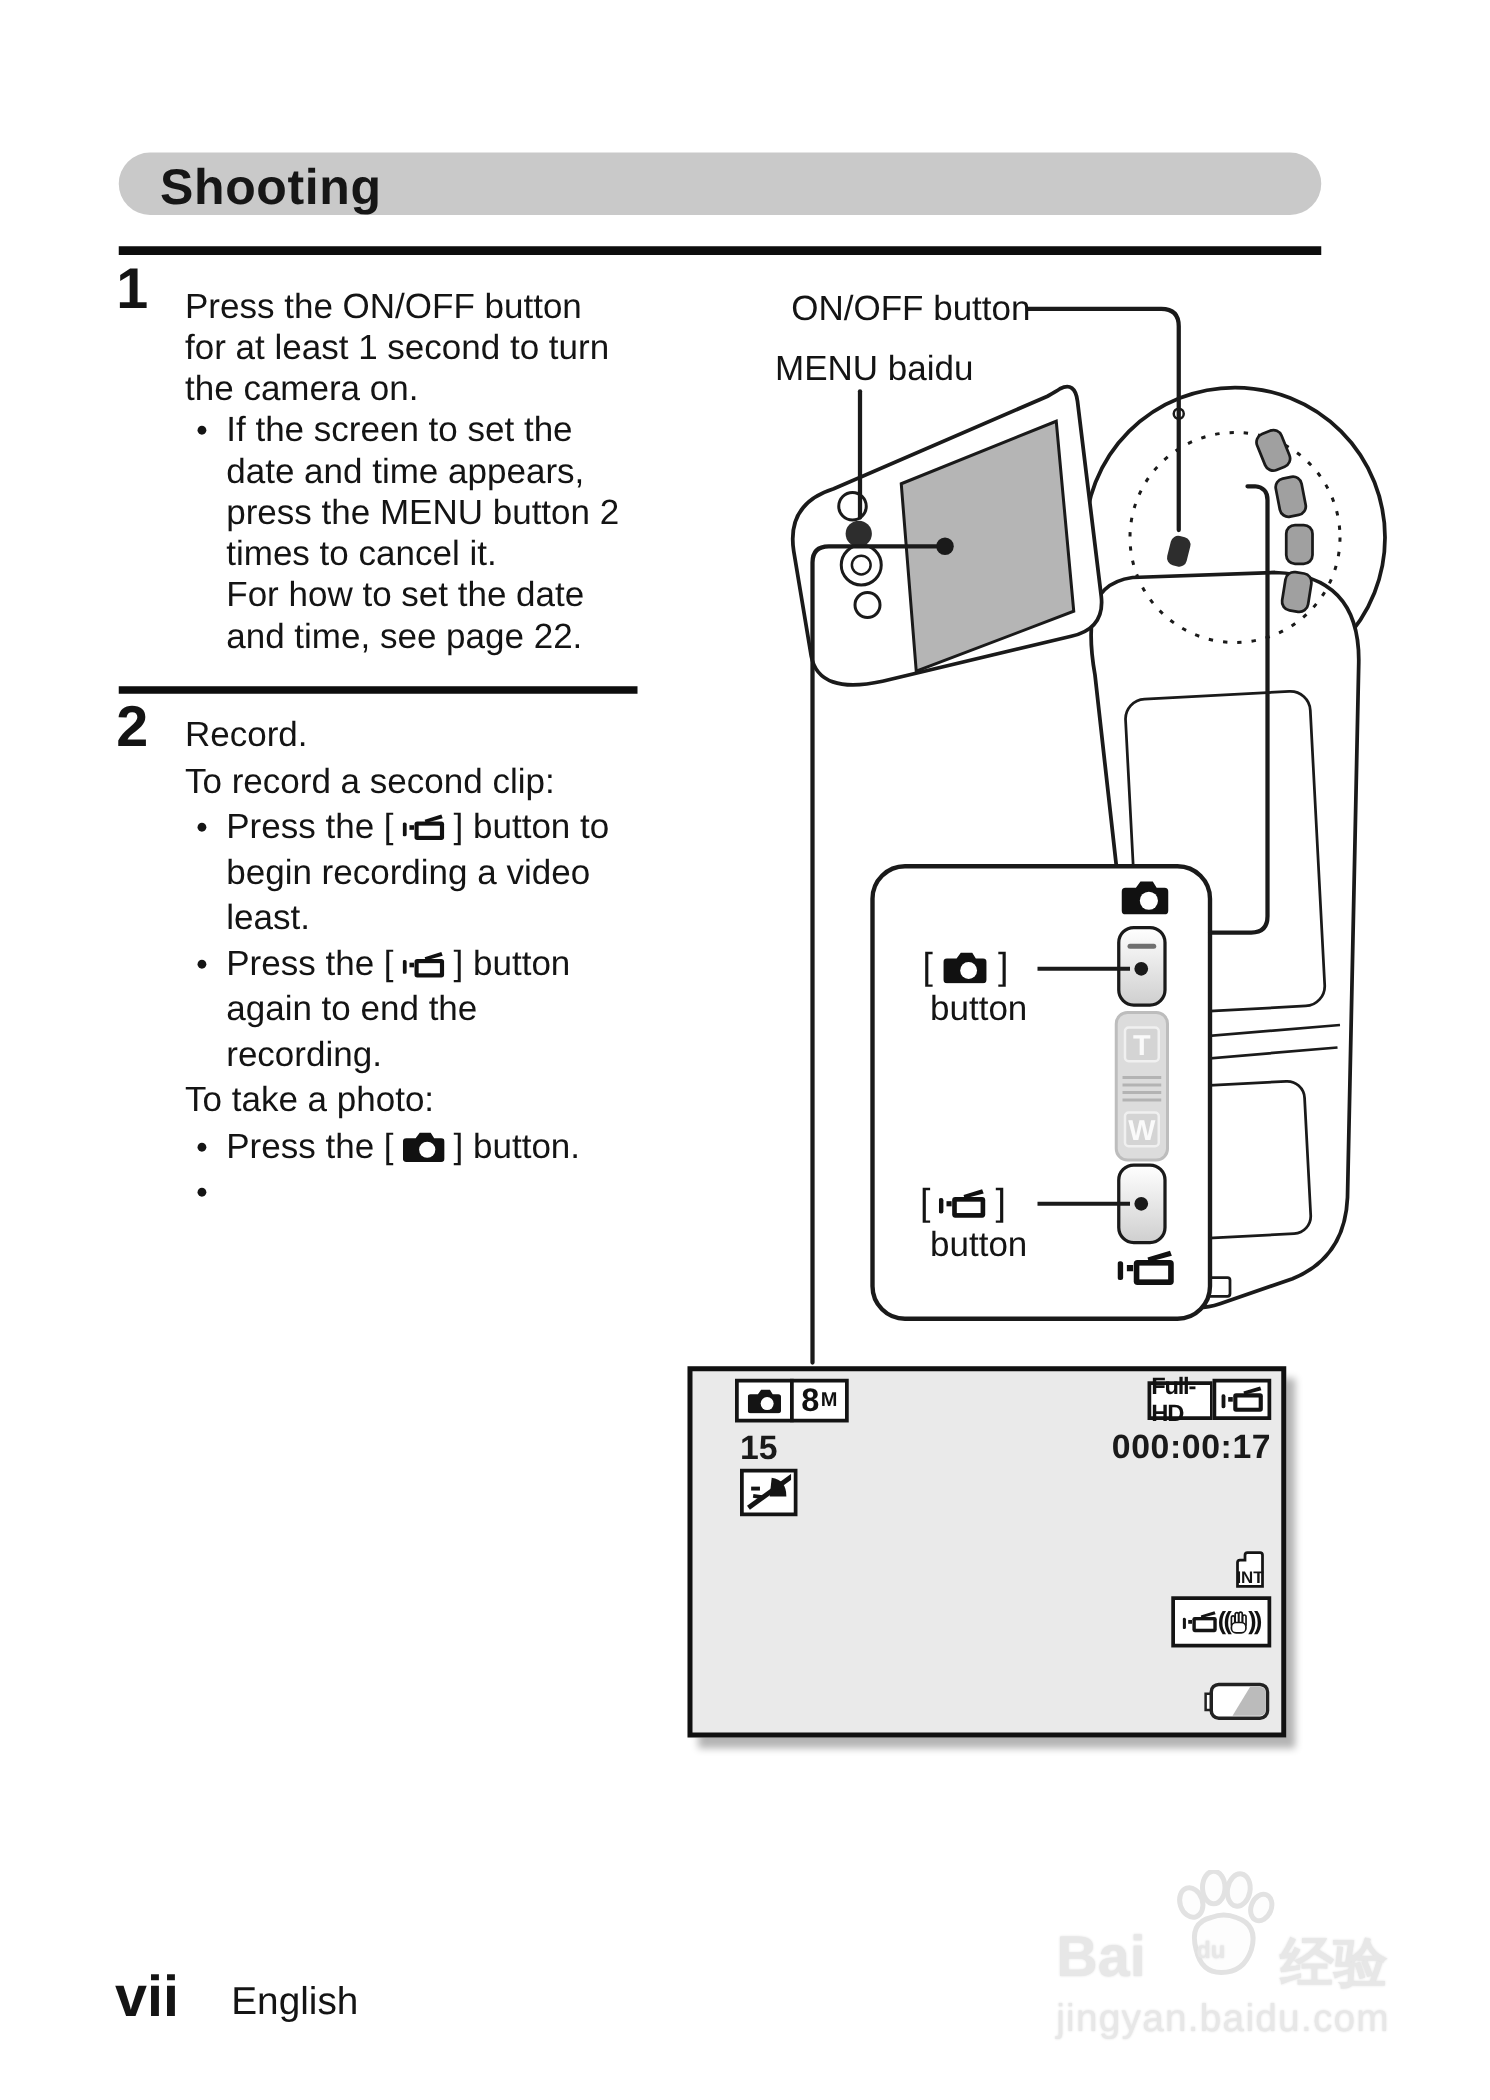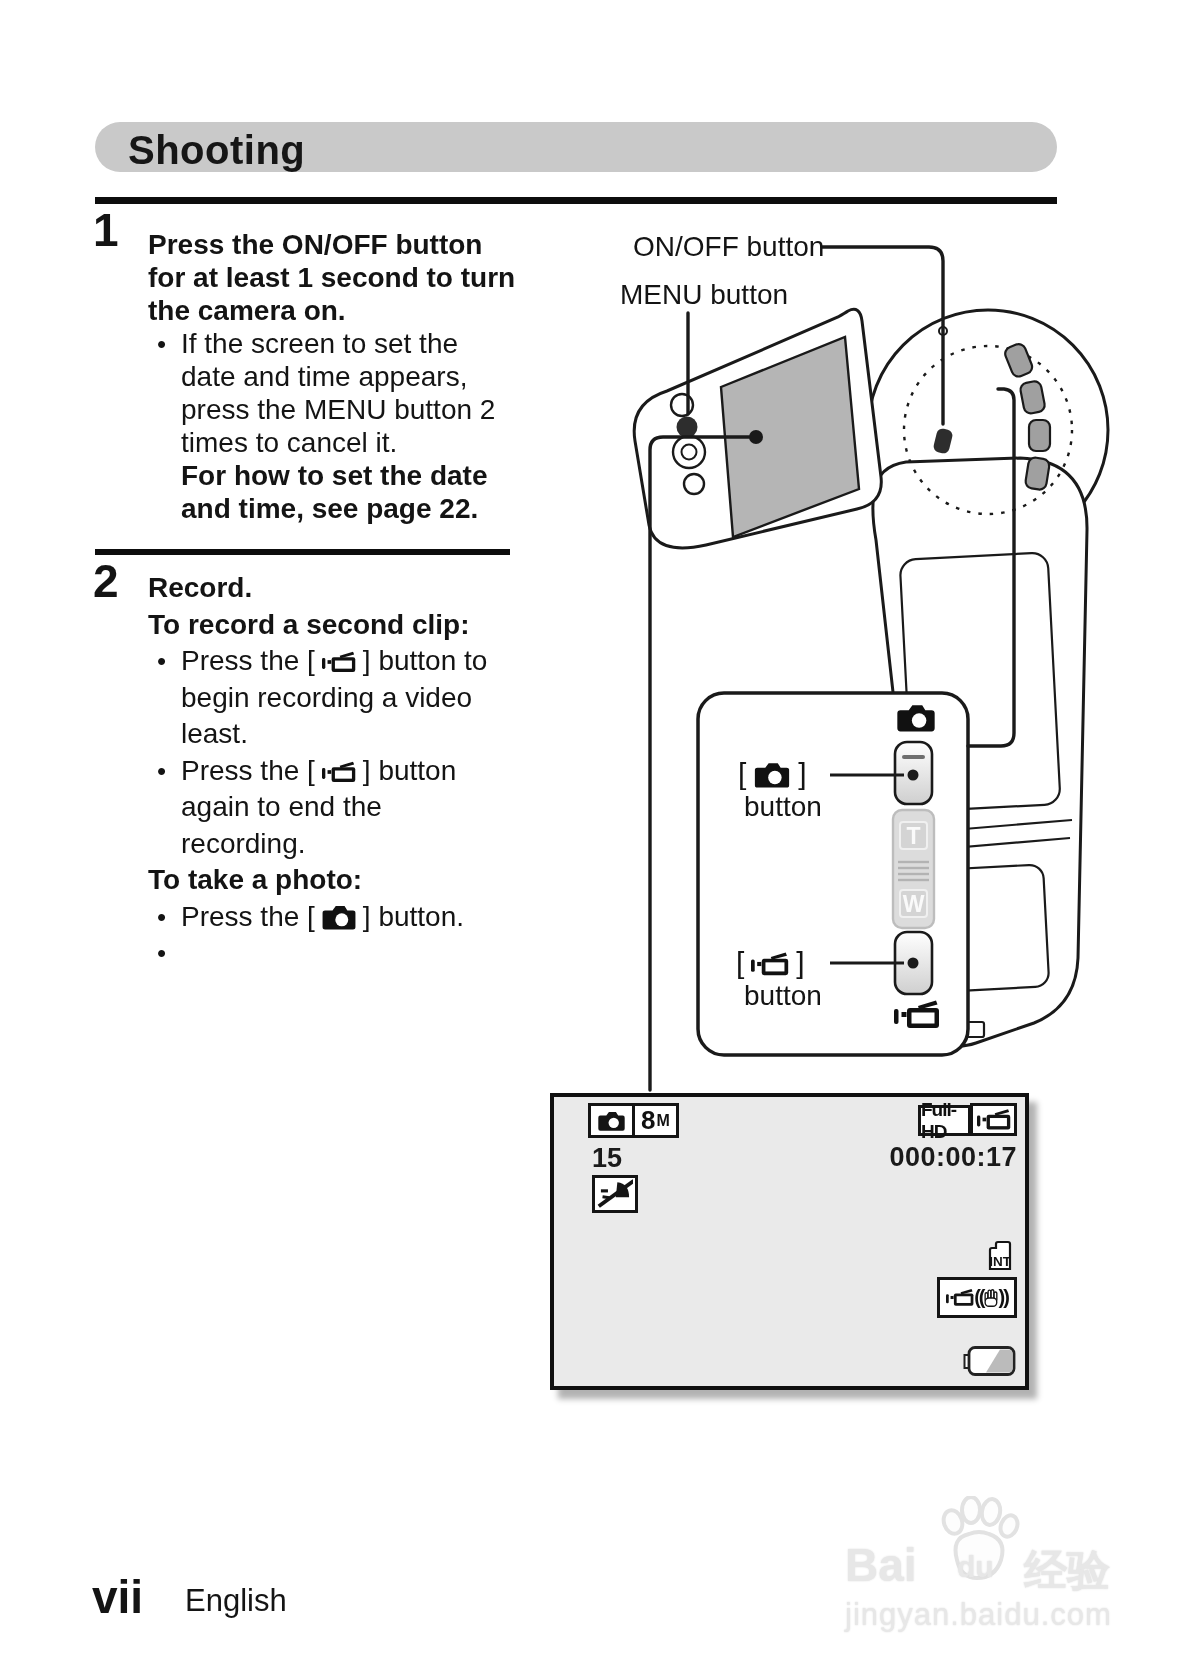--- a/index.html
+++ b/index.html
@@ -1,20 +1,20 @@
 <!DOCTYPE html>
 <html><head>
 <meta charset="utf-8">
 <style>
   html,body{margin:0;padding:0;background:#ffffff;}
   .page{position:relative;width:1192px;height:1680px;background:#fff;
         font-family:"Liberation Sans",sans-serif;color:#111;overflow:hidden;}
   .abs{position:absolute;}
   .t{position:absolute;white-space:nowrap;line-height:1.05;color:#141414;}
-  .b{font-weight:bold;}
+  .b{font-weight:normal;}
   .fs28{font-size:28px;}
   .fs46{font-size:46px;font-weight:bold;}
   .titlebar{position:absolute;left:95px;top:122px;width:962px;height:50px;
             border-radius:26px;background:#c9c9c9;}
   .titlebar .tt{position:absolute;left:33px;top:6px;font-size:40px;font-weight:bold;
                 letter-spacing:.5px;color:#161616;}
   .rule{position:absolute;background:#0d0d0d;}
   .bdot{position:absolute;font-size:26px;color:#141414;}
   .ii{display:inline-block;vertical-align:-4px;margin:0 7px;}
   svg text{font-family:"Liberation Sans",sans-serif;}
@@ -179,21 +179,21 @@
   <div class="t fs28 b" style="left:148px;top:865px;">To take a photo:</div>
   <div class="bdot" style="left:157px;top:902px;">•</div>
   <div class="t fs28" style="left:181px;top:902px;">
     <span>Press the [</span><svg class="ii" width="34" height="25" viewBox="0 0 36 27">
         <use href="#ic-photocam" color="#111"></use>
       </svg><span>] button.</span>
   </div>
   <div class="bdot" style="left:157px;top:938px;">•</div>
 
   <div class="t fs28" style="left:633px;top:232px;">ON/OFF button</div>
-  <div class="t fs28" style="left:620px;top:280px;">MENU button</div>
+  <div class="t fs28" style="left:620px;top:280px;">MENU baidu</div>
 
   <div class="t" style="left:738px;top:758px;font-size:30px;">
     <span>[</span><svg class="ii" width="36" height="26" viewBox="0 0 36 27" style="margin:0 8px;">
         <use href="#ic-photocam" color="#111"></use>
       </svg><span>]</span>
   </div>
   <div class="t fs28" style="left:744px;top:792px;">button</div>
 
   <div class="t" style="left:736px;top:947px;font-size:30px;">
     <span>[</span><svg class="ii" width="38" height="26" viewBox="0 0 46 31" style="margin:0 7px;">
@@ -258,17 +258,17 @@
   <div class="wm" style="left:845px;top:1538px;font-size:46px;">Bai</div>
   <svg class="abs" style="left:935px;top:1496px;" width="86" height="92" viewBox="0 0 43 46">
     <g fill="#fdfdfd" stroke="#e2e2e2" stroke-width="2">
       <ellipse cx="9" cy="13" rx="4.5" ry="6" transform="rotate(-18 9 13)"></ellipse>
       <ellipse cx="18" cy="7" rx="4.5" ry="6.5"></ellipse>
       <ellipse cx="28" cy="8" rx="4.5" ry="6.5" transform="rotate(10 28 8)"></ellipse>
       <ellipse cx="37" cy="15" rx="4" ry="5.5" transform="rotate(22 37 15)"></ellipse>
       <path d="M11,32 Q8,21 17,19 Q22,17 27,19 Q36,22 33,32 Q30,41 21,41 Q13,41 11,32 Z"></path>
     </g>
   </svg>
-  <div class="wm" style="left:957px;top:1550px;font-size:30px;">du</div>
+  <div class="wm" style="left:957px;top:1550px;font-size:19px;">du</div>
   <div class="wm" style="left:1024px;top:1542px;font-size:43px;">经验</div>
   <div class="wm" style="left:845px;top:1597px;font-size:31px;font-weight:normal;letter-spacing:1px;">jingyan.baidu.com</div>
 
 </div>
 
 </body></html>

